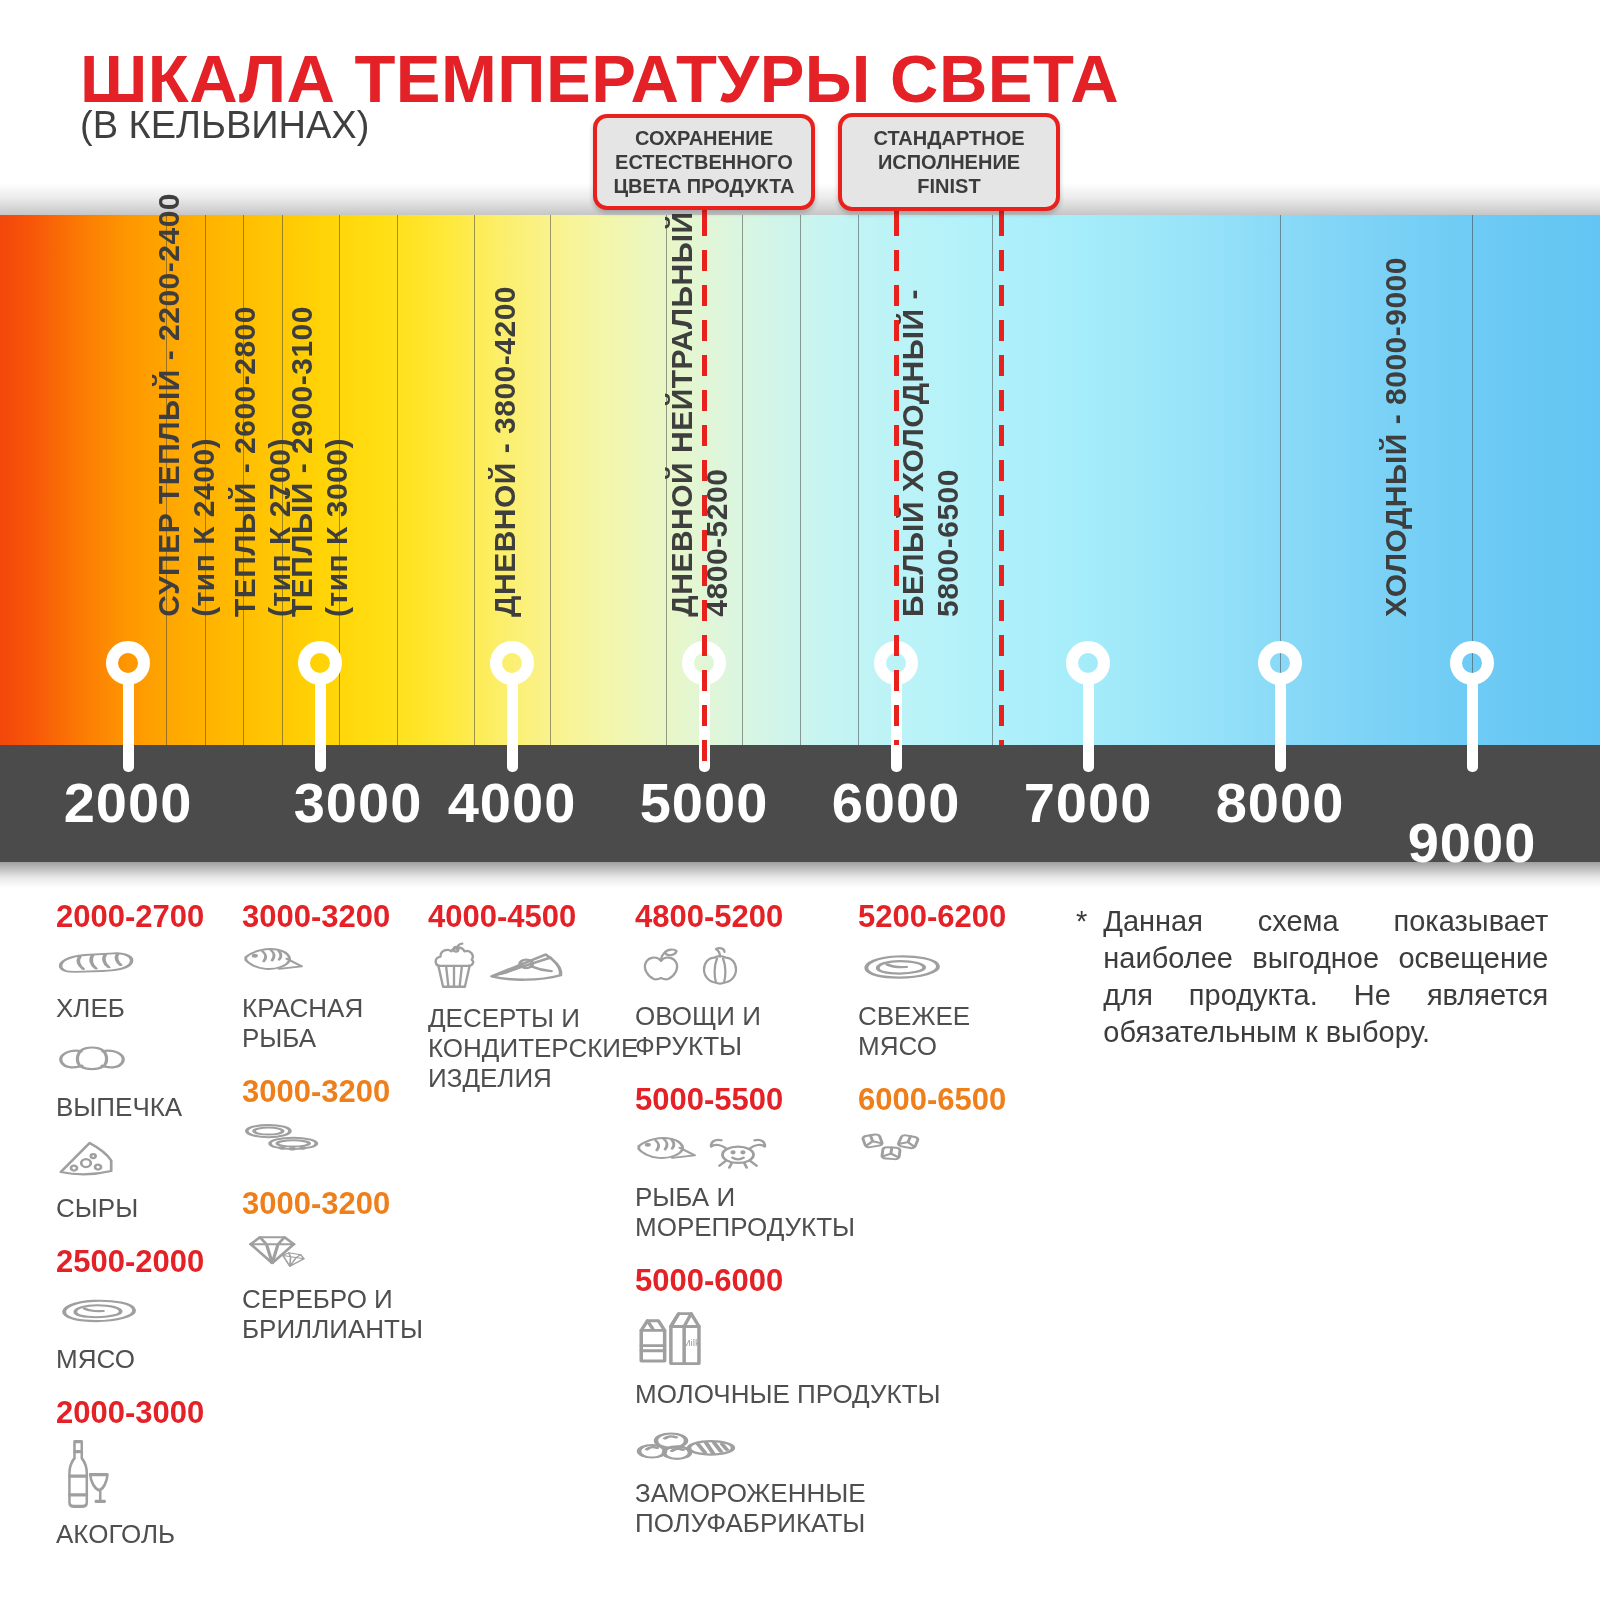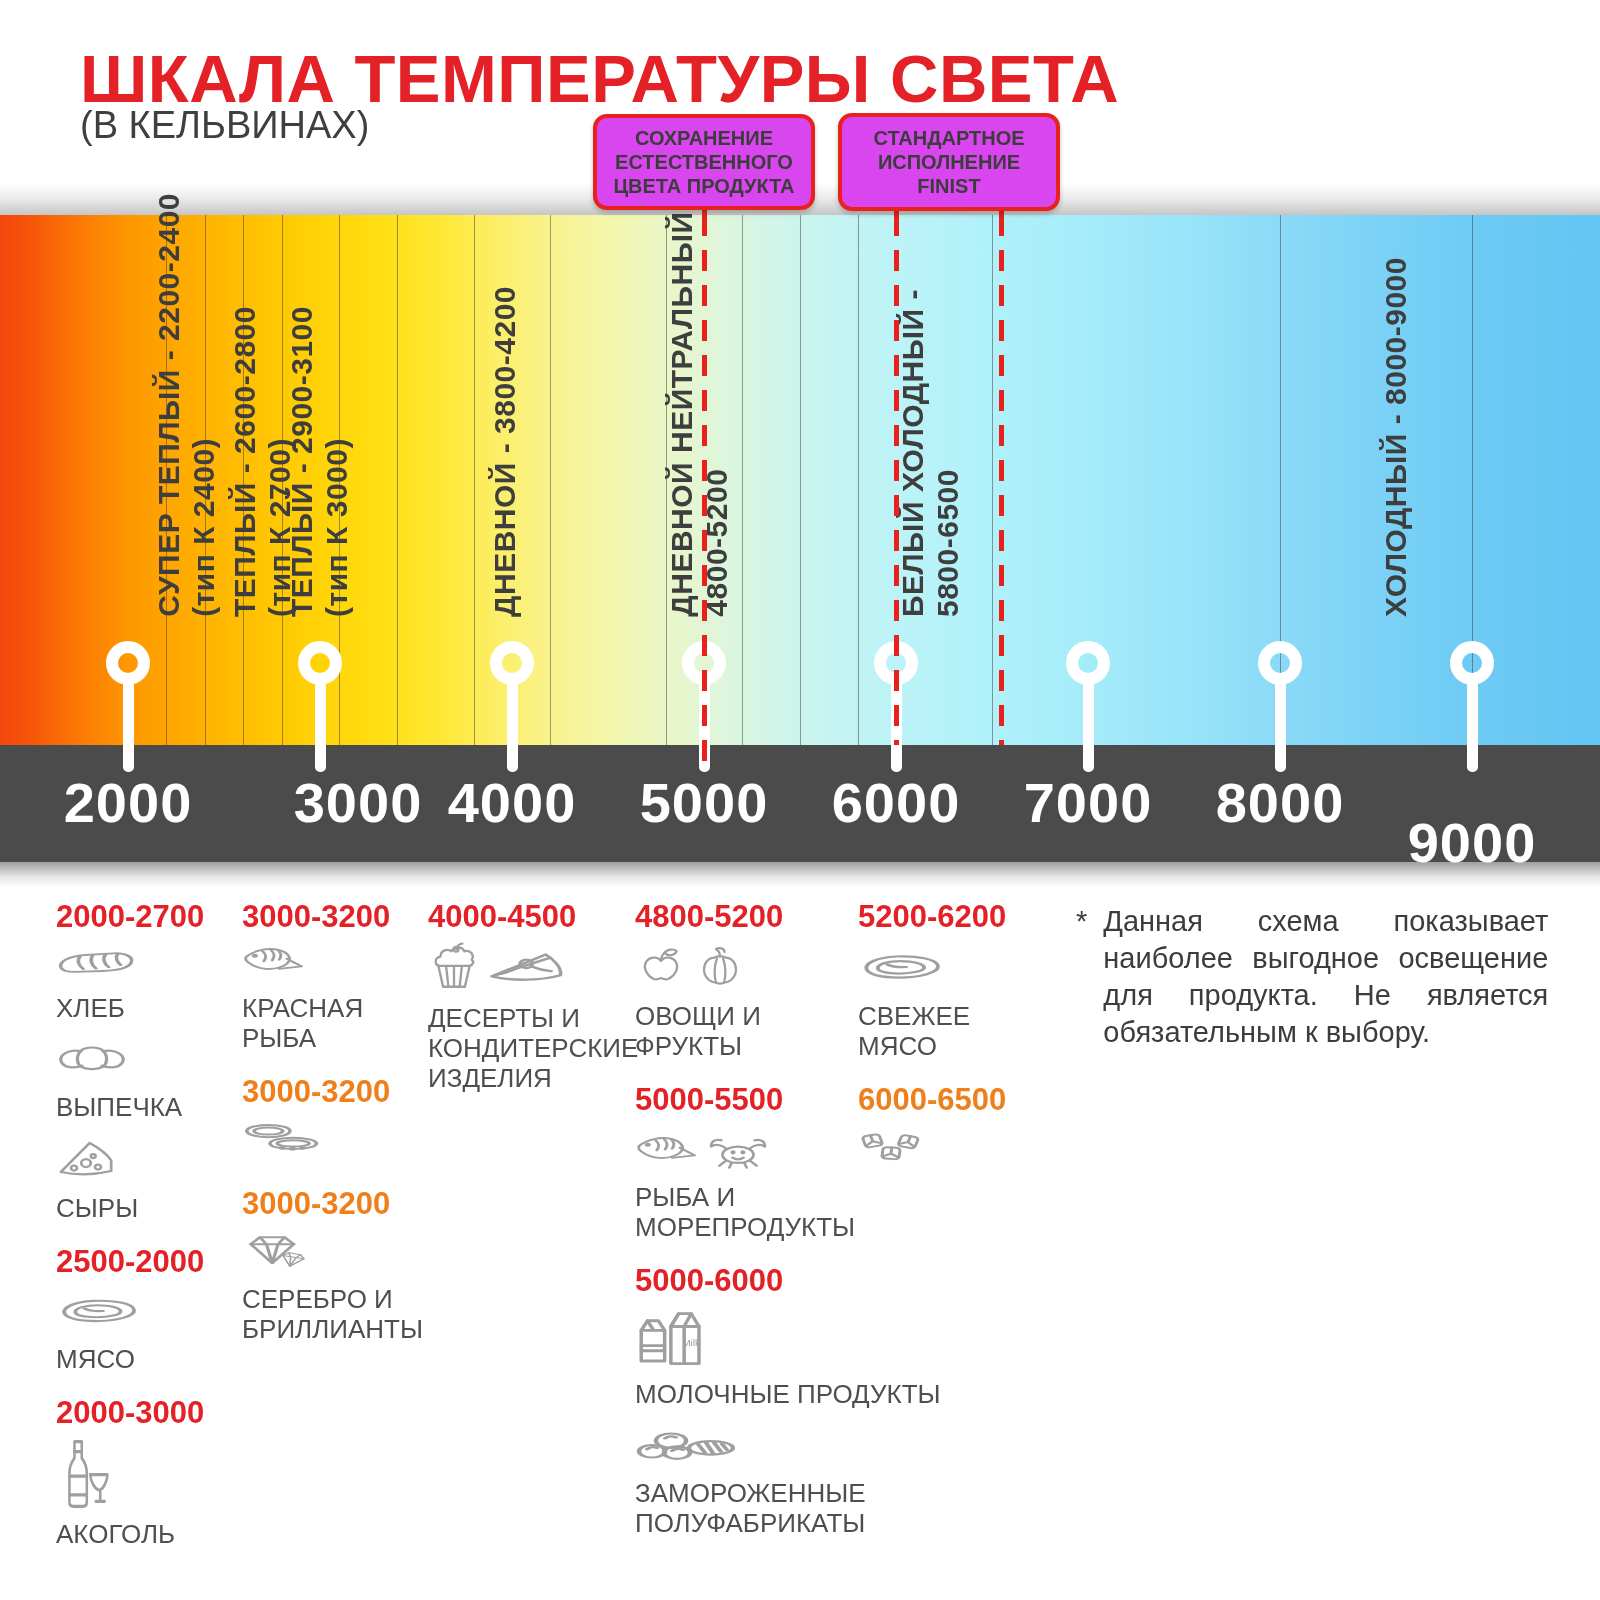--- a/index.html
+++ b/index.html
@@ -24,21 +24,21 @@
   .marker-ring{position:absolute;width:44px;height:44px;border:12px solid #fff;border-radius:50%;box-sizing:border-box;}
   .marker-stem{position:absolute;width:11px;border-radius:5px;background:#fff;}
   .pointer-solid{position:absolute;width:5px;background:#e8211d;}
   .pointer-dash{position:absolute;width:5px;
         background:repeating-linear-gradient(to bottom,#e8211d 0 21px,rgba(0,0,0,0) 21px 35px);}
   .bar{position:absolute;left:0;top:745px;width:1600px;height:117px;background:#4b4b4b;z-index:1;}
   .bar-tick{position:absolute;top:30px;transform:translateX(-50%);color:#fff;
         font-size:56px;font-weight:bold;letter-spacing:1px;line-height:1;}
   .shade-bottom{position:absolute;left:0;top:862px;width:1600px;height:26px;
         background:linear-gradient(to bottom,#9f9f9f 0%,#e8e8e8 60%,#ffffff 100%);}
-  .callout{position:absolute;width:214px;border:4px solid #e8211d;border-radius:14px;background:#d946ef;
+  .callout{position:absolute;width:214px;border:4px solid #e8211d;border-radius:14px;background:#e5e5e5;
         display:flex;flex-direction:column;justify-content:center;align-items:center;text-align:center;
         font-weight:bold;font-size:20px;line-height:24px;color:#3c3c3c;z-index:6;
         box-shadow:0 3px 5px rgba(0,0,0,.22);}
   #callout-0{left:593px;top:114px;height:88px;}
   #callout-1{left:838px;top:113px;height:90px;}
   .legend{position:absolute;inset:0;z-index:2;}
   .legend-col{position:absolute;top:900px;}
   .legend-range{font-size:31px;line-height:34px;font-weight:bold;margin-bottom:8px;}
   .legend-range.red{color:#e32126;} .legend-range.orange{color:#ef7f1a;}
   .legend-group{margin-bottom:22px;}

